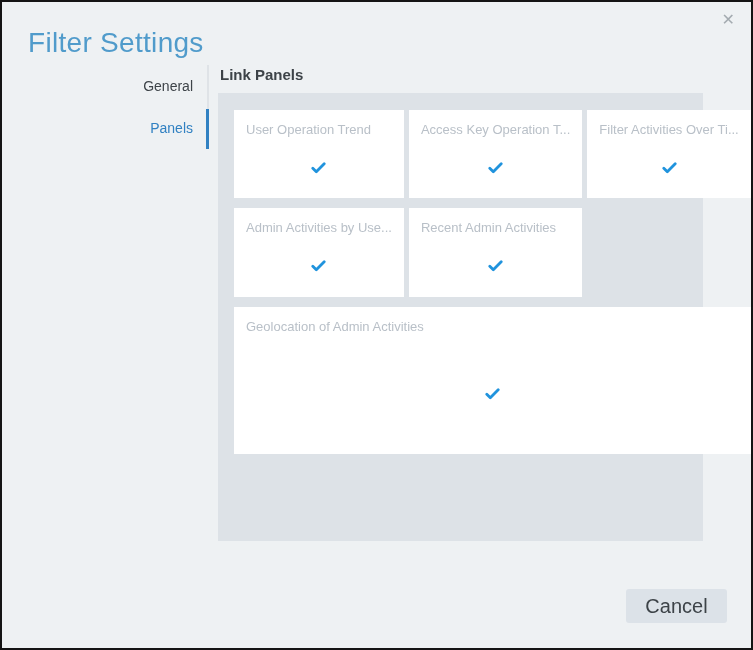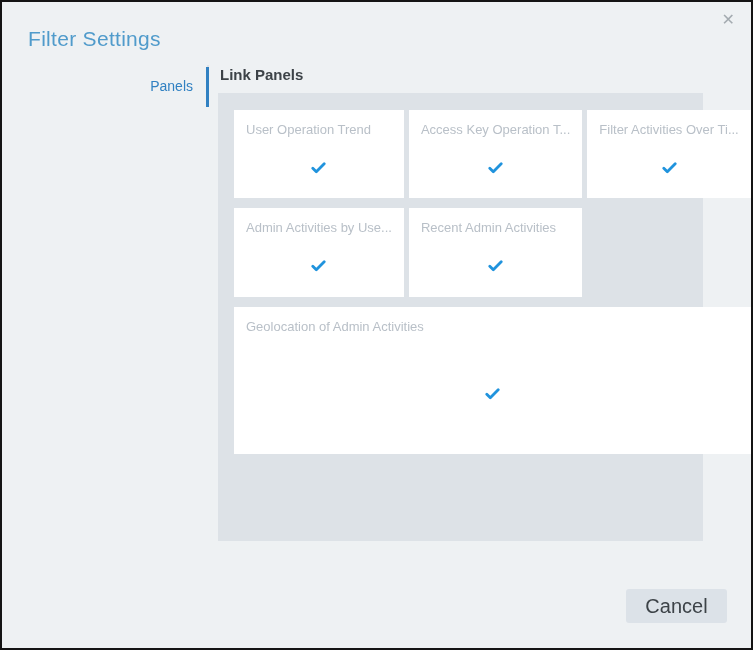--- a/index.html
+++ b/index.html
@@ -28,21 +28,21 @@
   }
   .close-x{
     position:absolute;top:10px;right:16px;
     font-size:16px;line-height:16px;
     color:var(--close-gray);
     font-weight:bold;
     cursor:pointer;
   }
   .dialog-title{
     position:absolute;left:26px;top:25px;
-    font-size:21px;font-weight:400;
+    font-size:28px;font-weight:400;
     color:var(--title-blue);
     letter-spacing:.3px;
   }
   
   .tabs{
     position:absolute;left:0;top:63px;width:207px;
     border-right:2px solid var(--divider);
   }
   .tab{
     position:relative;
@@ -101,20 +101,21 @@
   .btn-save{width:100px;background:var(--save-blue);color:#ffffff;}
 </style>
 </head>
 <body>
 
 <span class="close-x">✕</span>
 
 <h1 class="dialog-title">Filter Settings</h1>
 
 <nav class="tabs">
+  <div class="tab">General</div>
   <div class="tab active">Panels</div>
 </nav>
 
 <h2 class="content-heading">Link Panels</h2>
 
 <section class="grid-container">
   <div class="grid">
 
     <div class="card">
       <div class="card-title">User Operation Trend</div>

